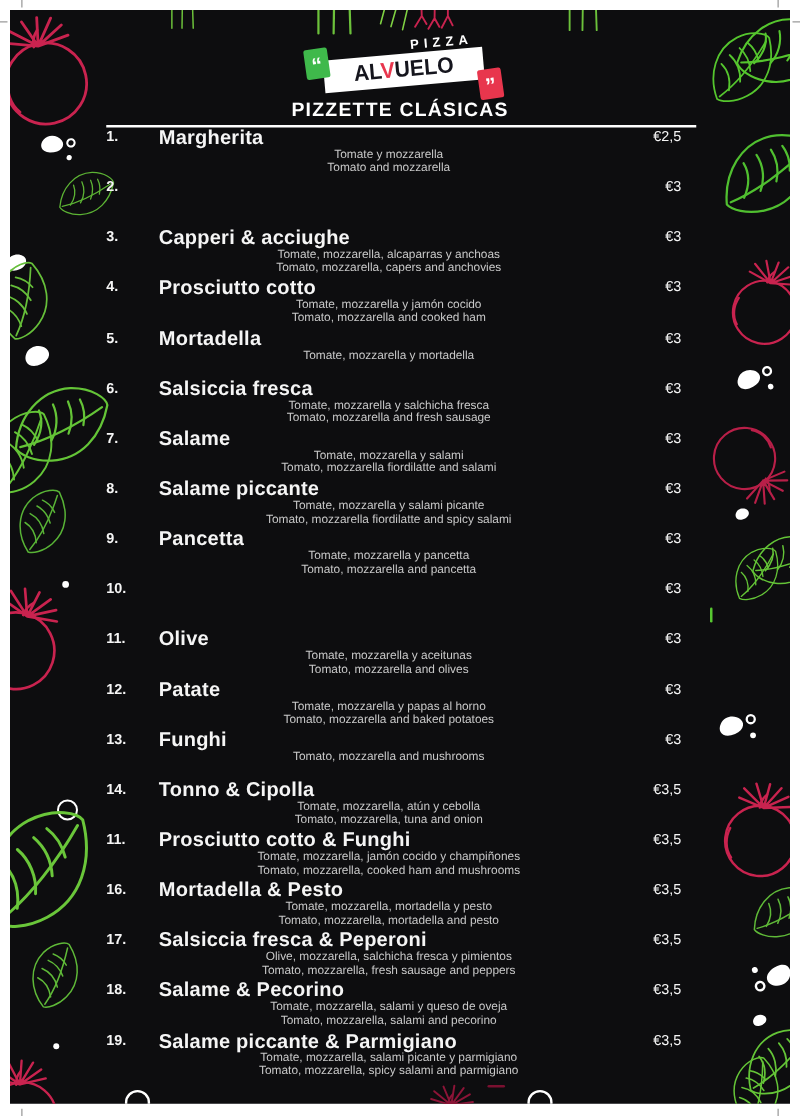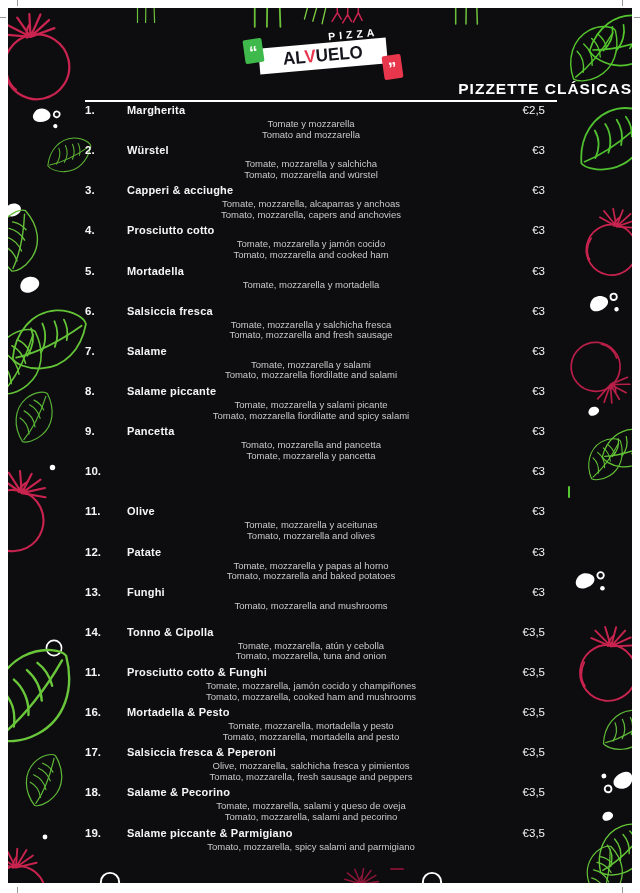--- a/index.html
+++ b/index.html
@@ -16,29 +16,29 @@
     font-size:10.5px;letter-spacing:4px;transform:rotate(-5deg);}
   .logo-box{position:absolute;left:15px;top:13px;width:128px;height:26px;background:#fff;
     transform:rotate(-5deg);display:flex;align-items:center;justify-content:center;}
   .logo-box .word{font-weight:800;font-size:17px;color:#15151d;letter-spacing:0;transform:scaleY(1.05);}
   .logo-box .v{color:var(--accent-red,#e8364d);}
   .quote{position:absolute;width:19px;height:24px;border-radius:2px;display:flex;
     align-items:flex-end;justify-content:center;color:#fff;font-weight:800;font-size:17px;
     line-height:20px;transform:rotate(-8deg);}
   .quote-open{left:0;top:9px;background:var(--accent-green,#3fb94b);}
   .quote-close{right:-2px;top:25px;background:var(--accent-red,#e8364d);}
-  .page-title{position:absolute;left:0;top:72px;width:100%;text-align:right;color:#fff;
+  .page-title{position:absolute;left:0;top:72px;width:100%;text-align:center;color:#fff;
     font-size:15.5px;font-weight:700;letter-spacing:1px;}
   .rule{position:absolute;left:77px;top:92px;width:472px;height:2px;background:#fff;}
   
   .menu{position:absolute;left:77px;top:96px;width:472px;margin:0;padding:0;list-style:none;}
   .item{position:relative;height:40.15px;}
   .num{position:absolute;left:0;top:0;font-size:11.5px;font-weight:700;color:var(--text-primary,#f5f5f5);}
   .mid{position:absolute;left:42px;top:0;right:62px;}
-  .name{font-size:11px;font-weight:700;color:var(--text-primary,#f5f5f5);letter-spacing:.2px;
+  .name{font-size:16px;font-weight:700;color:var(--text-primary,#f5f5f5);letter-spacing:.2px;
     line-height:13px;margin-bottom:2px;white-space:nowrap;}
   .desc{font-size:9.5px;color:var(--text-secondary,#c9c9c9);line-height:10.6px;white-space:nowrap;text-align:center;}
   .price{position:absolute;right:12px;top:0;font-size:11.5px;font-weight:400;
     color:var(--text-primary,#f5f5f5);white-space:nowrap;}
 </style>
 </head>
 <body>
 
 <div class="crop" style="left:17px;top:0;width:1px;height:6px;"></div>
 <div class="crop" style="left:0;top:17px;width:6px;height:1px;"></div>
@@ -221,25 +221,20 @@
       <div class="mid">
         <div class="name">Margherita</div>
         <div class="desc">Tomate y mozzarella</div>
         <div class="desc">Tomato and mozzarella</div>
       </div>
       <div class="price">€2,5</div>
     </li>
 
     <li class="item">
       <div class="num">2.</div>
-      <div class="mid">
-        <div class="name">Würstel</div>
-        <div class="desc">Tomate, mozzarella y salchicha</div>
-        <div class="desc">Tomato, mozzarella and würstel</div>
-      </div>
       <div class="price">€3</div>
     </li>
 
     <li class="item">
       <div class="num">3.</div>
       <div class="mid">
         <div class="name">Capperi &amp; acciughe</div>
         <div class="desc">Tomate, mozzarella, alcaparras y anchoas</div>
         <div class="desc">Tomato, mozzarella, capers and anchovies</div>
       </div>
@@ -292,22 +287,22 @@
         <div class="desc">Tomate, mozzarella y salami picante</div>
         <div class="desc">Tomato, mozzarella fiordilatte and spicy salami</div>
       </div>
       <div class="price">€3</div>
     </li>
 
     <li class="item">
       <div class="num">9.</div>
       <div class="mid">
         <div class="name">Pancetta</div>
+        <div class="desc">Tomate, mozzarella y pancetta</div>
         <div class="desc">Tomato, mozzarella and pancetta</div>
-        <div class="desc">Tomate, mozzarella y pancetta</div>
       </div>
       <div class="price">€3</div>
     </li>
 
     <li class="item">
       <div class="num">10.</div>
       <div class="price">€3</div>
     </li>
 
     <li class="item">
@@ -386,19 +381,20 @@
         <div class="desc">Tomate, mozzarella, salami y queso de oveja</div>
         <div class="desc">Tomato, mozzarella, salami and pecorino</div>
       </div>
       <div class="price">€3,5</div>
     </li>
 
     <li class="item">
       <div class="num">19.</div>
       <div class="mid">
         <div class="name">Salame piccante &amp; Parmigiano</div>
+        <div class="desc">Tomate, mozzarella, salami picante y parmigiano</div>
         <div class="desc">Tomato, mozzarella, spicy salami and parmigiano</div>
       </div>
       <div class="price">€3,5</div>
     </li>
   </ol>
 
 </div>
 
 </body></html>

